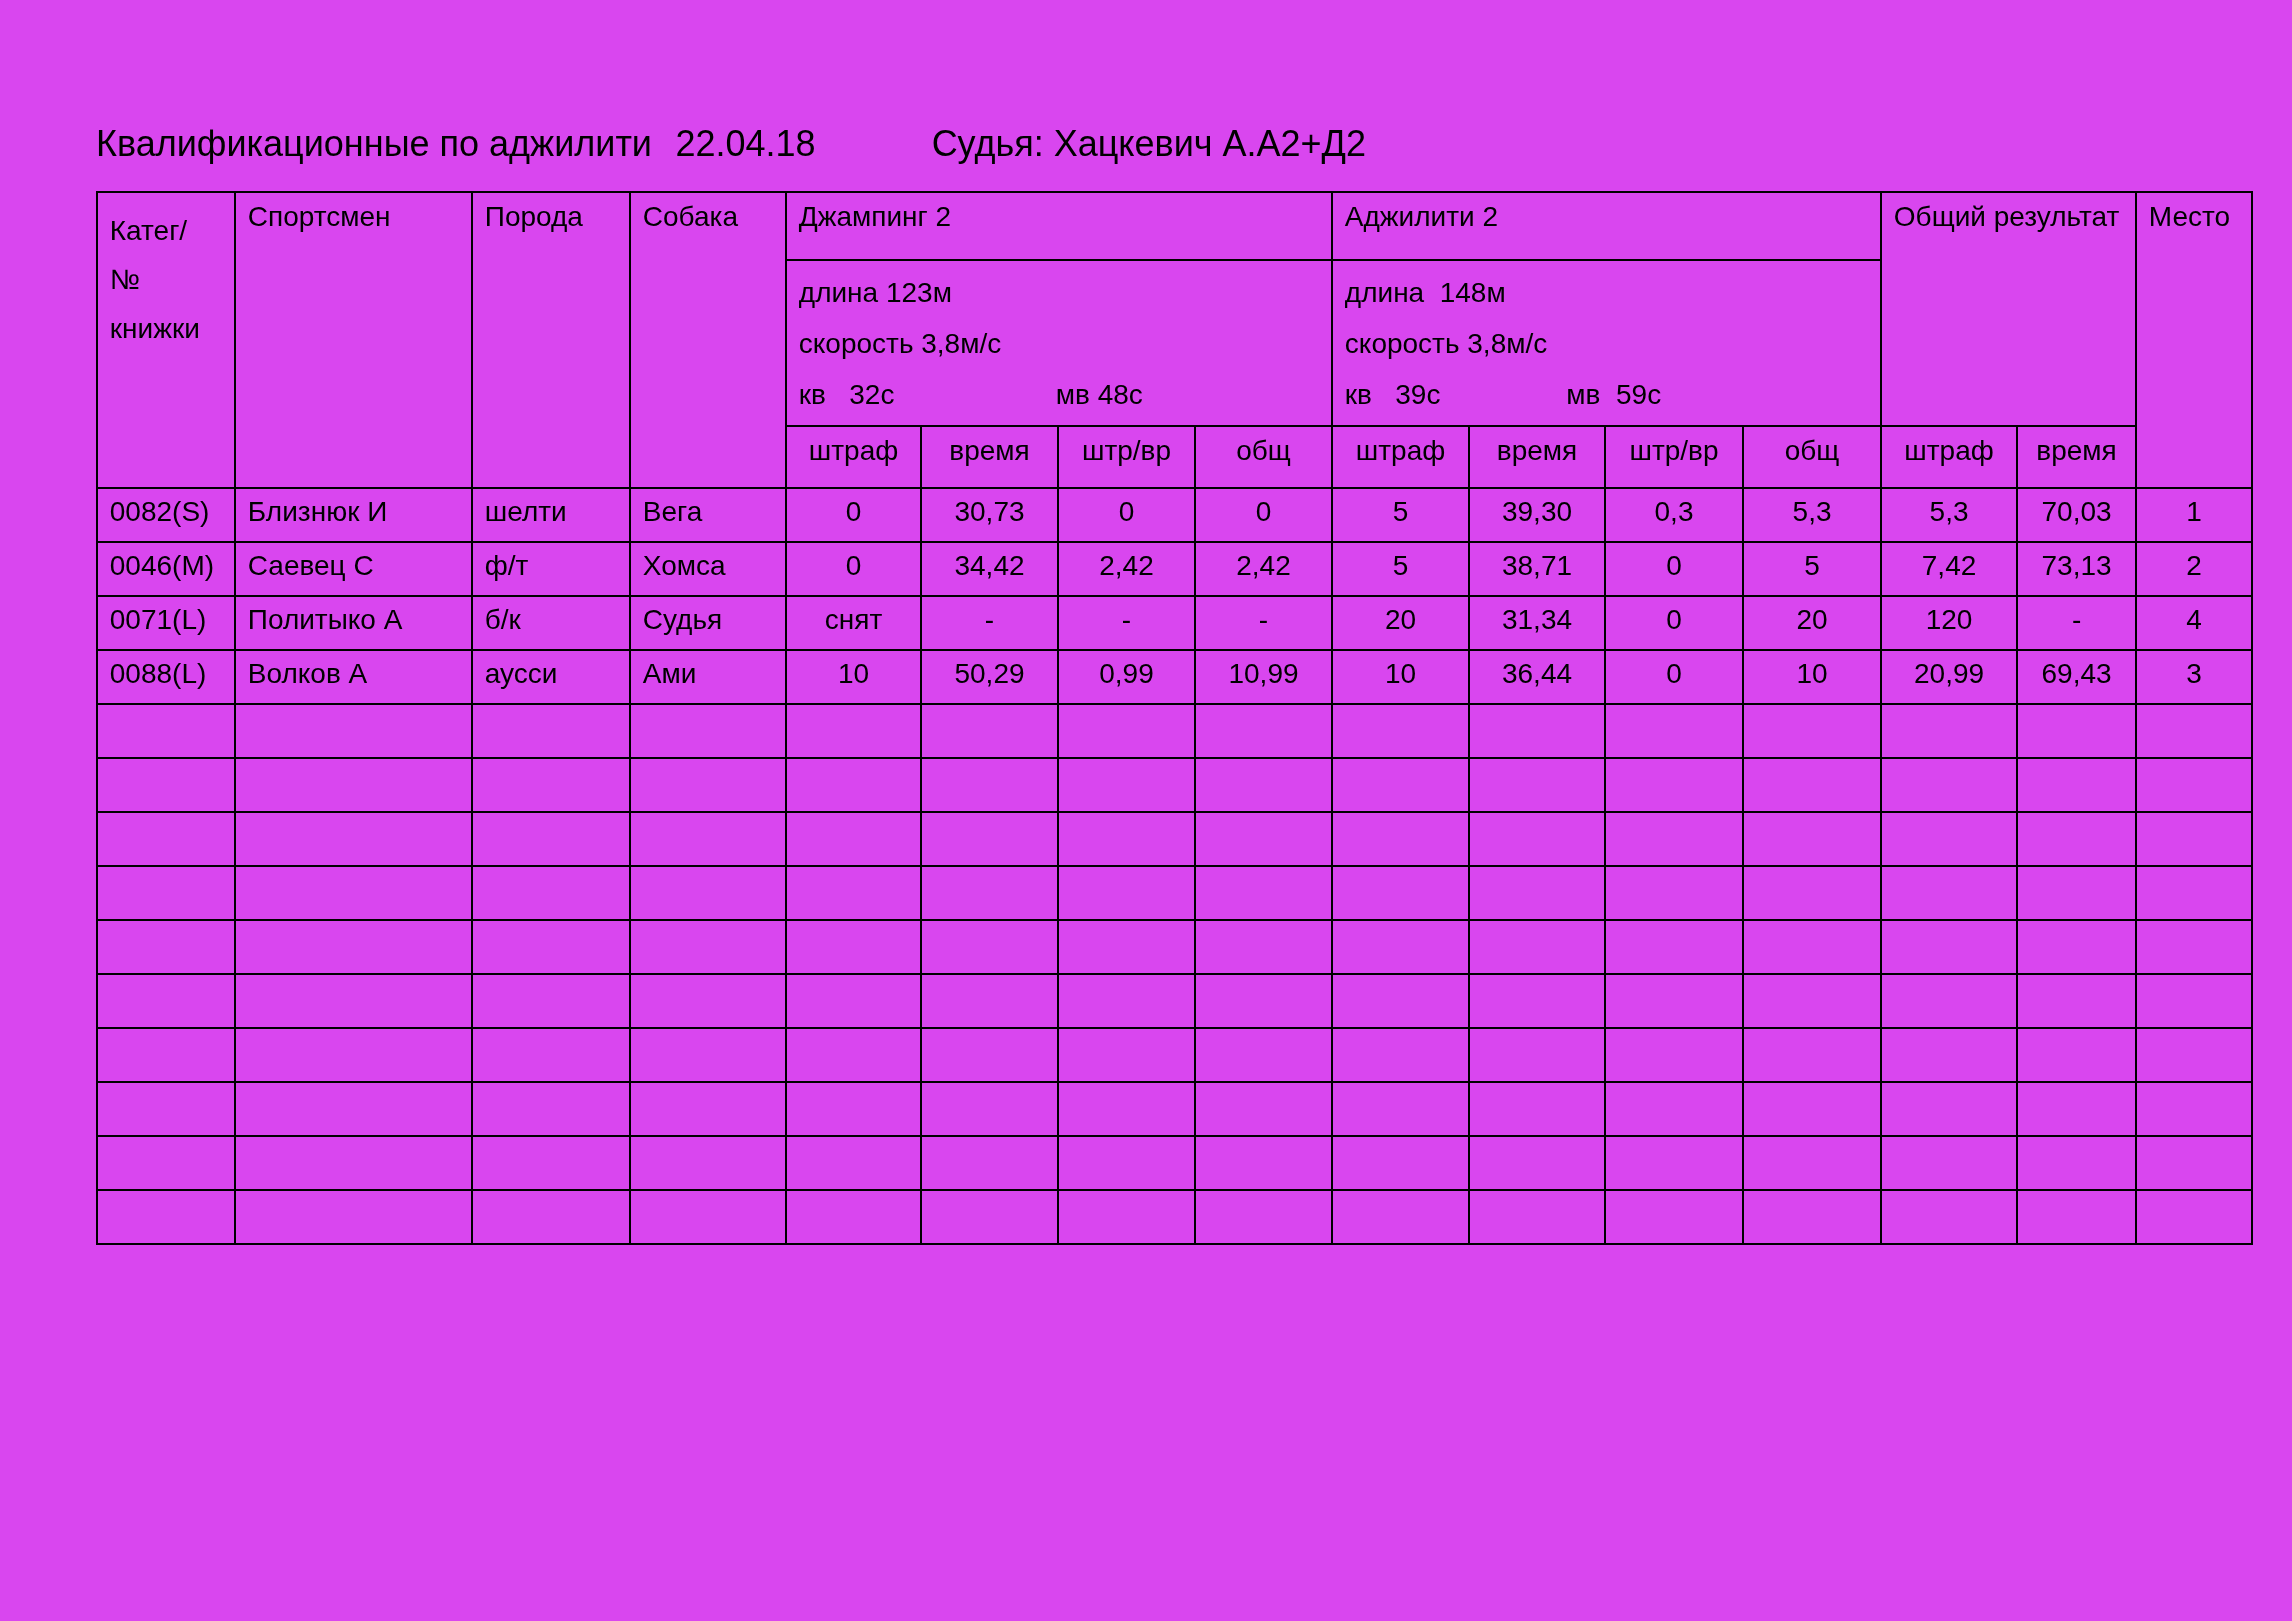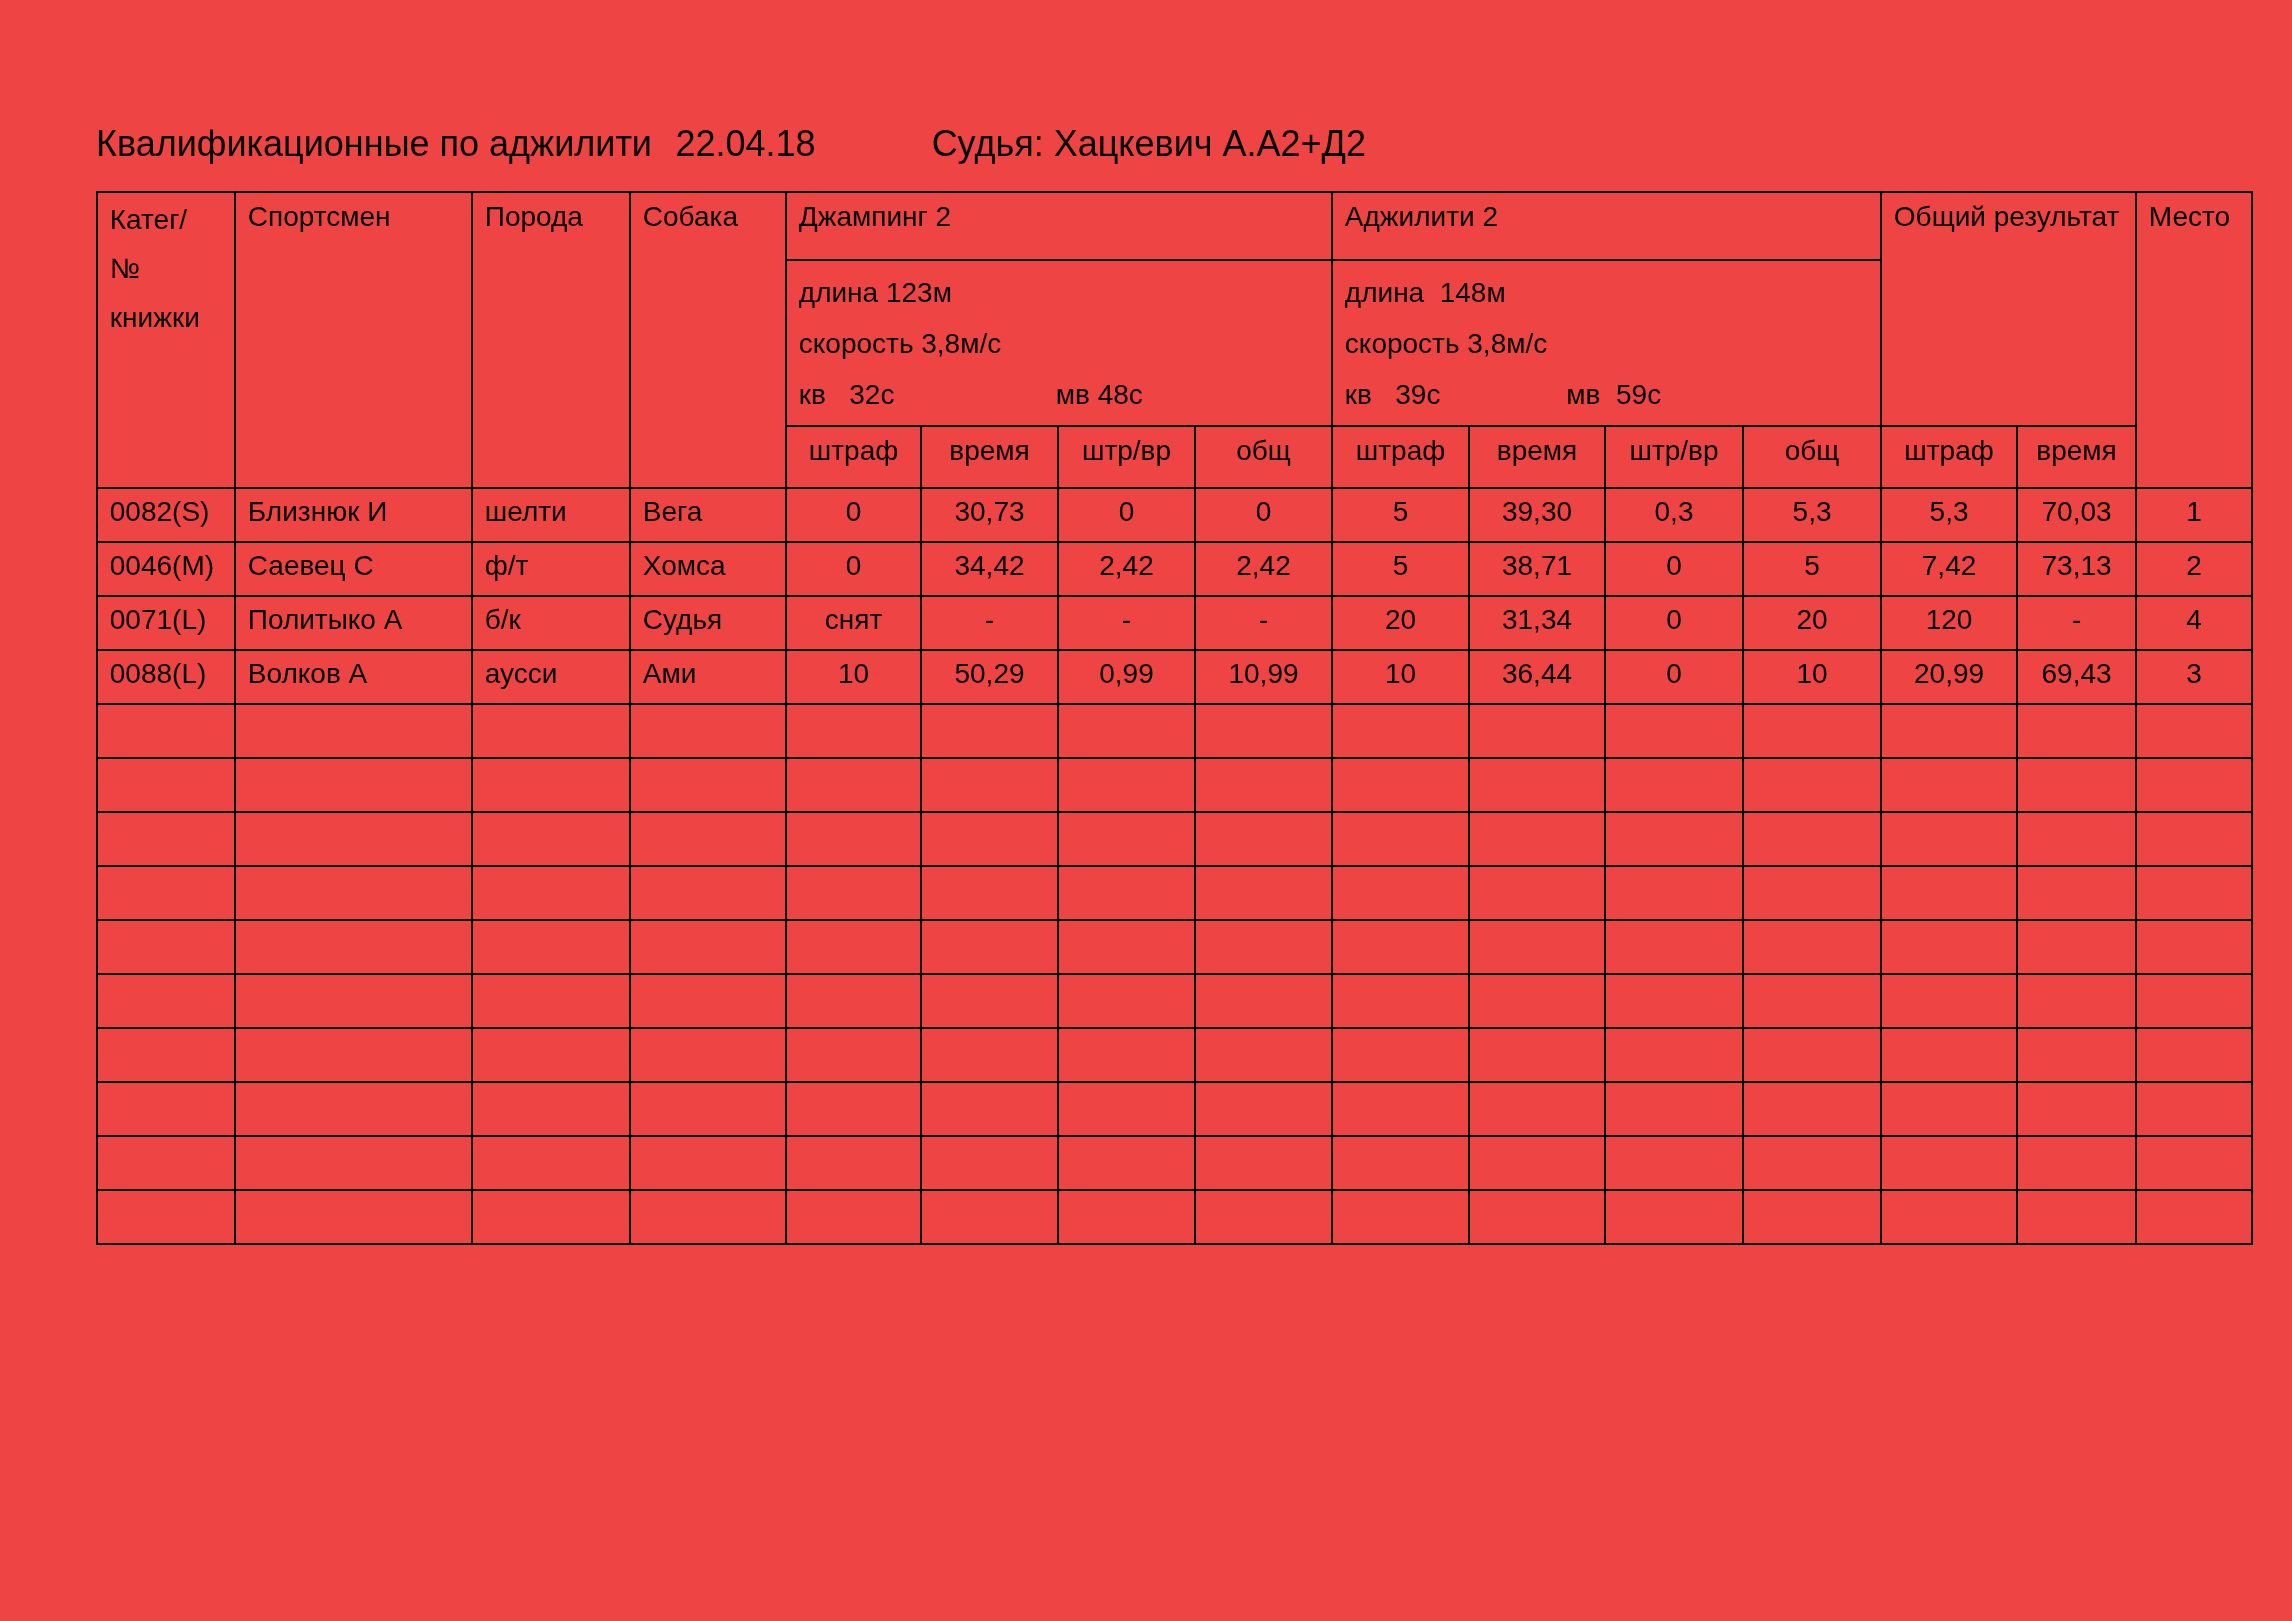--- a/index.html
+++ b/index.html
@@ -8,21 +8,21 @@
     background: #ffffff;
     width: 2293px;
     height: 1621px;
     font-family: "Liberation Sans", sans-serif;
     color: #000;
   }
   .page {
     position: relative;
     width: 2293px;
     height: 1621px;
-    background: #ef4444;
+    background: #d946ef;
     overflow: hidden;
   }
   .title {
     position: absolute;
     left: 96px;
     top: 123px;
     font-size: 36px;
     display: flex;
     align-items: baseline;
     white-space: pre;
@@ -53,21 +53,21 @@
   tr.hr3 > th { height: 54px; text-align: center; }
   tbody tr { height: 54px; }
 
   th.txt {
     text-align: left;
     padding: 7.8px 7.8px 0 11.8px;
   }
   th.categ {
     white-space: pre-line;
     line-height: 49px;
-    padding-top: 2px;
+    padding-top: 13px;
   }
   th.params {
     text-align: left;
     padding: 5.9px 7.8px 0 11.8px;
   }
   .params div {
     line-height: 51px;
     white-space: pre;
   }
   .kvmv { display: flex; }

